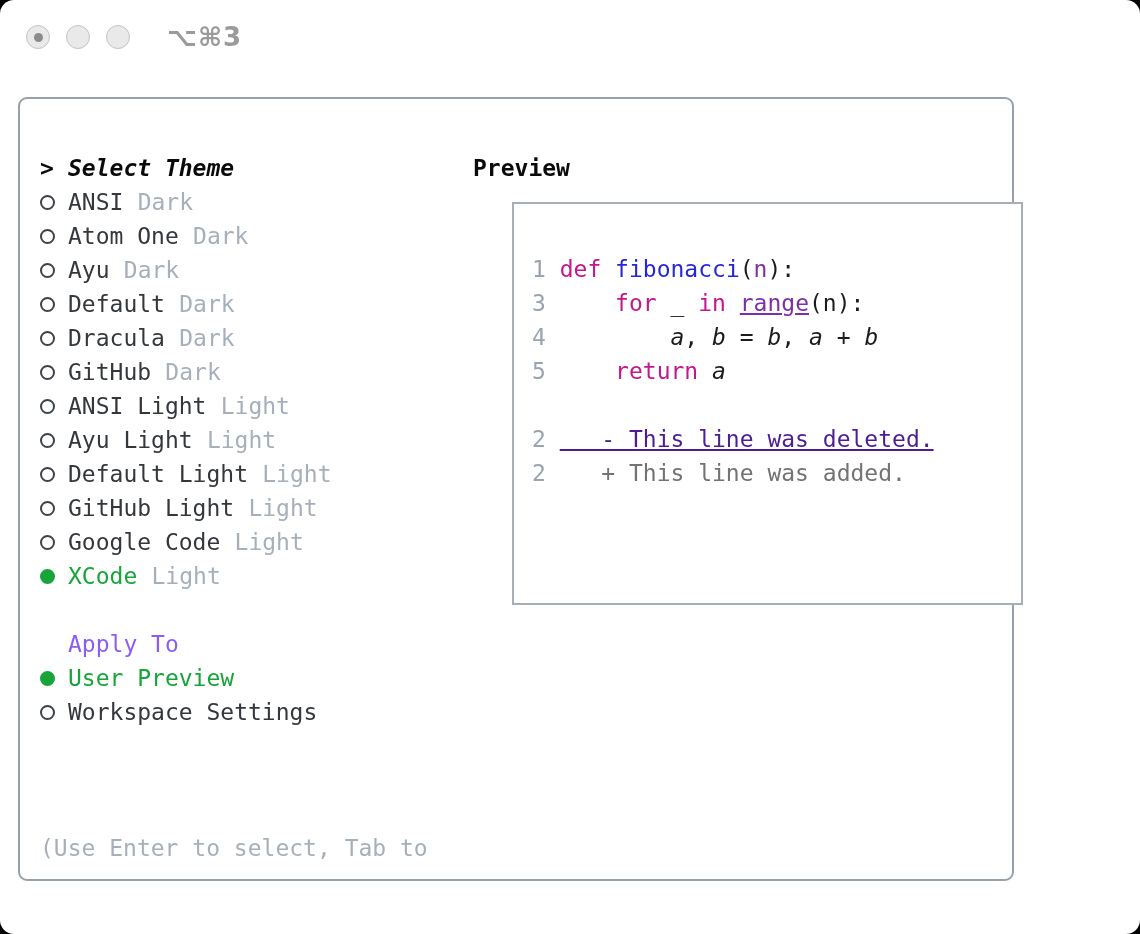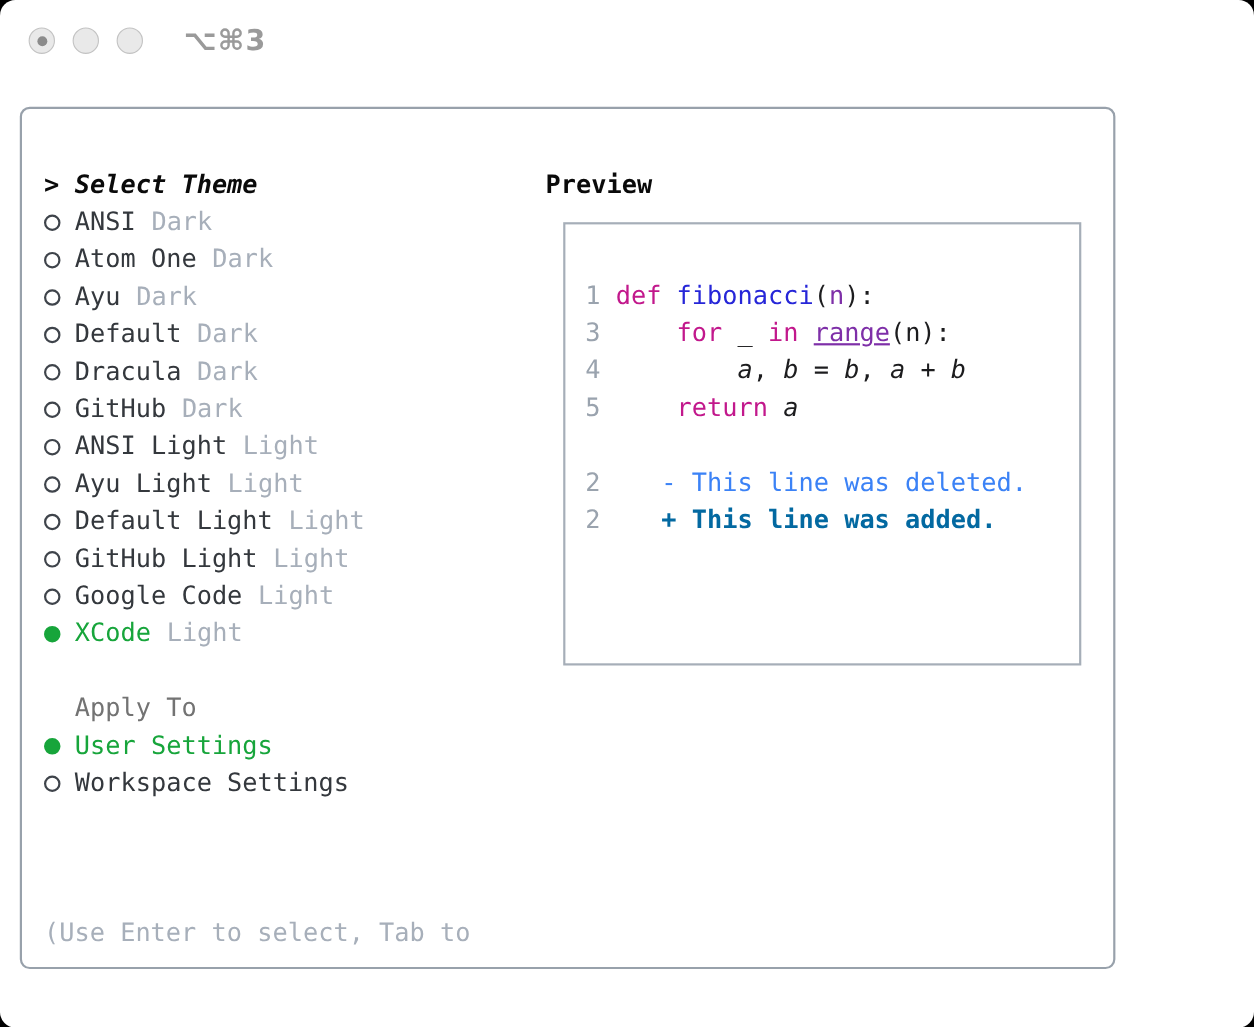--- a/index.html
+++ b/index.html
@@ -20,40 +20,40 @@
   .applycol{position:absolute;left:20px;top:528px;}
   .helpcol{position:absolute;left:20px;top:664px;color:#a7afba;font-size:23px;line-height:34px;white-space:pre;}
 
   .row{display:flex;align-items:center;height:34px;font-size:23px;color:#34383d;}
   .marker{width:28px;display:flex;align-items:center;justify-content:flex-start;flex:none;}
   .radio{width:15px;height:15px;border:2px solid #3f444b;border-radius:50%;box-sizing:border-box;}
   .radio.on{background:#17a53b;border-color:#17a53b;}
   .prompt{font-weight:bold;color:#0a0a0a;font-size:23px;}
   .tname{white-space:pre;}
   .tname.hdr{font-weight:bold;color:#0a0a0a;font-style:italic;}
-  .tname.hdr2{color:#737373;}
+  .tname.hdr2{color:#8b5cf6;}
   .tname.green{color:#17a53b;}
   .variant{color:#a7afba;margin-left:0.62em;white-space:pre;}
 
   
-  .preview-title{position:absolute;left:476px;top:52px;height:34px;line-height:34px;font-size:23px;font-weight:bold;color:#0a0a0a;}
-  .preview-box{position:absolute;left:492px;top:103px;width:471px;height:403px;border:2px solid #a6aeb8;box-sizing:border-box;background:#fff;padding:48px 20px 0 18px;overflow:hidden;}
+  .preview-title{position:absolute;left:453px;top:52px;height:34px;line-height:34px;font-size:23px;font-weight:bold;color:#0a0a0a;}
+  .preview-box{position:absolute;left:492px;top:103px;width:511px;height:403px;border:2px solid #a6aeb8;box-sizing:border-box;background:#fff;padding:48px 20px 0 18px;overflow:hidden;}
   .pline{height:34px;line-height:34px;font-size:23px;white-space:pre;color:#1c1c1e;}
   .pline.blank{height:34px;}
   .lnum{color:#9aa3ae;}
   .tk-keyword{color:#c2188c;}
   .tk-func{color:#2626d8;}
   .tk-num{color:#2626d8;}
   .tk-builtin{color:#7e2fa8;text-decoration:underline;}
   .tk-param{color:#7e2fa8;}
   .tk-var{font-style:italic;color:#1c1c1e;}
   .tk-plain{color:#1c1c1e;}
   .diff-context{color:#8f97a1;}
-  .diff-deleted{color:#3b82f6;}
-  .diff-added{color:#0369a1;font-weight:bold;}
+  .diff-deleted{color:#4c1d95;text-decoration:underline;}
+  .diff-added{color:#737373;}
 </style>
 </head>
 <body>
 
 <div class="window">
 
   <div class="titlebar">
     <span class="tl p1">
         <span class="tl-dot"></span>
       </span>
@@ -162,21 +162,21 @@
     <div class="applycol">
       <div class="row">
         <span class="marker"></span>
         <span class="tname hdr2">Apply To</span>
       </div>
       <div id="apply-rows">
           <div class="row">
             <span class="marker">
               <span class="radio on"></span>
             </span>
-            <span class="tname green">User Settings</span>
+            <span class="tname green">User Preview</span>
           </div>
           <div class="row">
             <span class="marker">
               <span class="radio"></span>
             </span>
             <span class="tname">Workspace Settings</span>
           </div>
         </div>
     </div>
 

